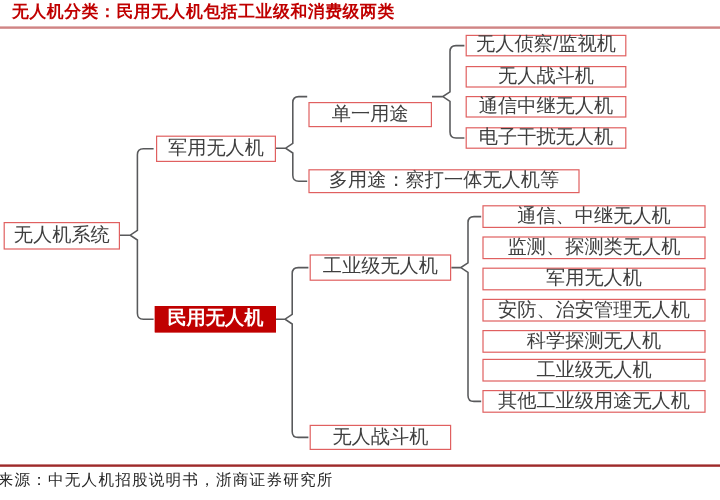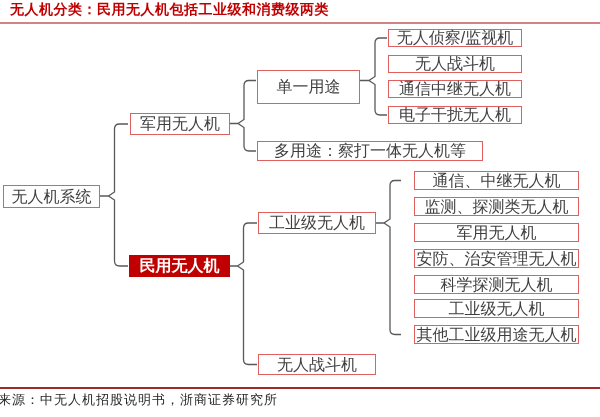--- a/index.html
+++ b/index.html
@@ -54,27 +54,27 @@
   .node--filled{
     background:var(--highlight);
     border-color:var(--highlight);
     color:#ffffff;
     font-weight:bold;
   }
   
   #n-root      {left:3px;  top:185px;width:97px; height:23px}
   #n-military  {left:130px;top:113px;width:100px;height:22px}
   #n-civil     {left:129px;top:255px;width:101px;height:22px}
-  #n-single    {left:257px;top:70px; width:103px;height:34px}
+  #n-single    {left:257px;top:85px; width:103px;height:21px}
   #n-multi     {left:257px;top:141px;width:226px;height:20px}
   #n-industrial{left:258px;top:212px;width:118px;height:22px}
   #n-consumer  {left:258px;top:354px;width:118px;height:21px}
   .mrow{left:388px;width:134px;height:18px}
   #n-m0{top:29px}  #n-m1{top:55px}  #n-m2{top:80px}  #n-m3{top:106px}
-  .irow{left:414px;width:165px;height:19px}
+  .irow{left:402px;width:186px;height:19px}
   #n-i0{top:171px} #n-i1{top:197px} #n-i2{top:223px} #n-i3{top:249px}
   #n-i4{top:275px} #n-i5{top:299px} #n-i6{top:325px}
 </style>
 </head>
 <body>
 
 <div class="stage" style="--title-red: #c00000; --box-border: #e06060; --highlight: #c00000; --connector: #58595b; --top-rule: #d08484; --bottom-rule: #9e2a2a;">
 
   <div class="title">无人机分类：民用无人机包括工业级和消费级两类</div>
   <div class="rule-top"></div>

